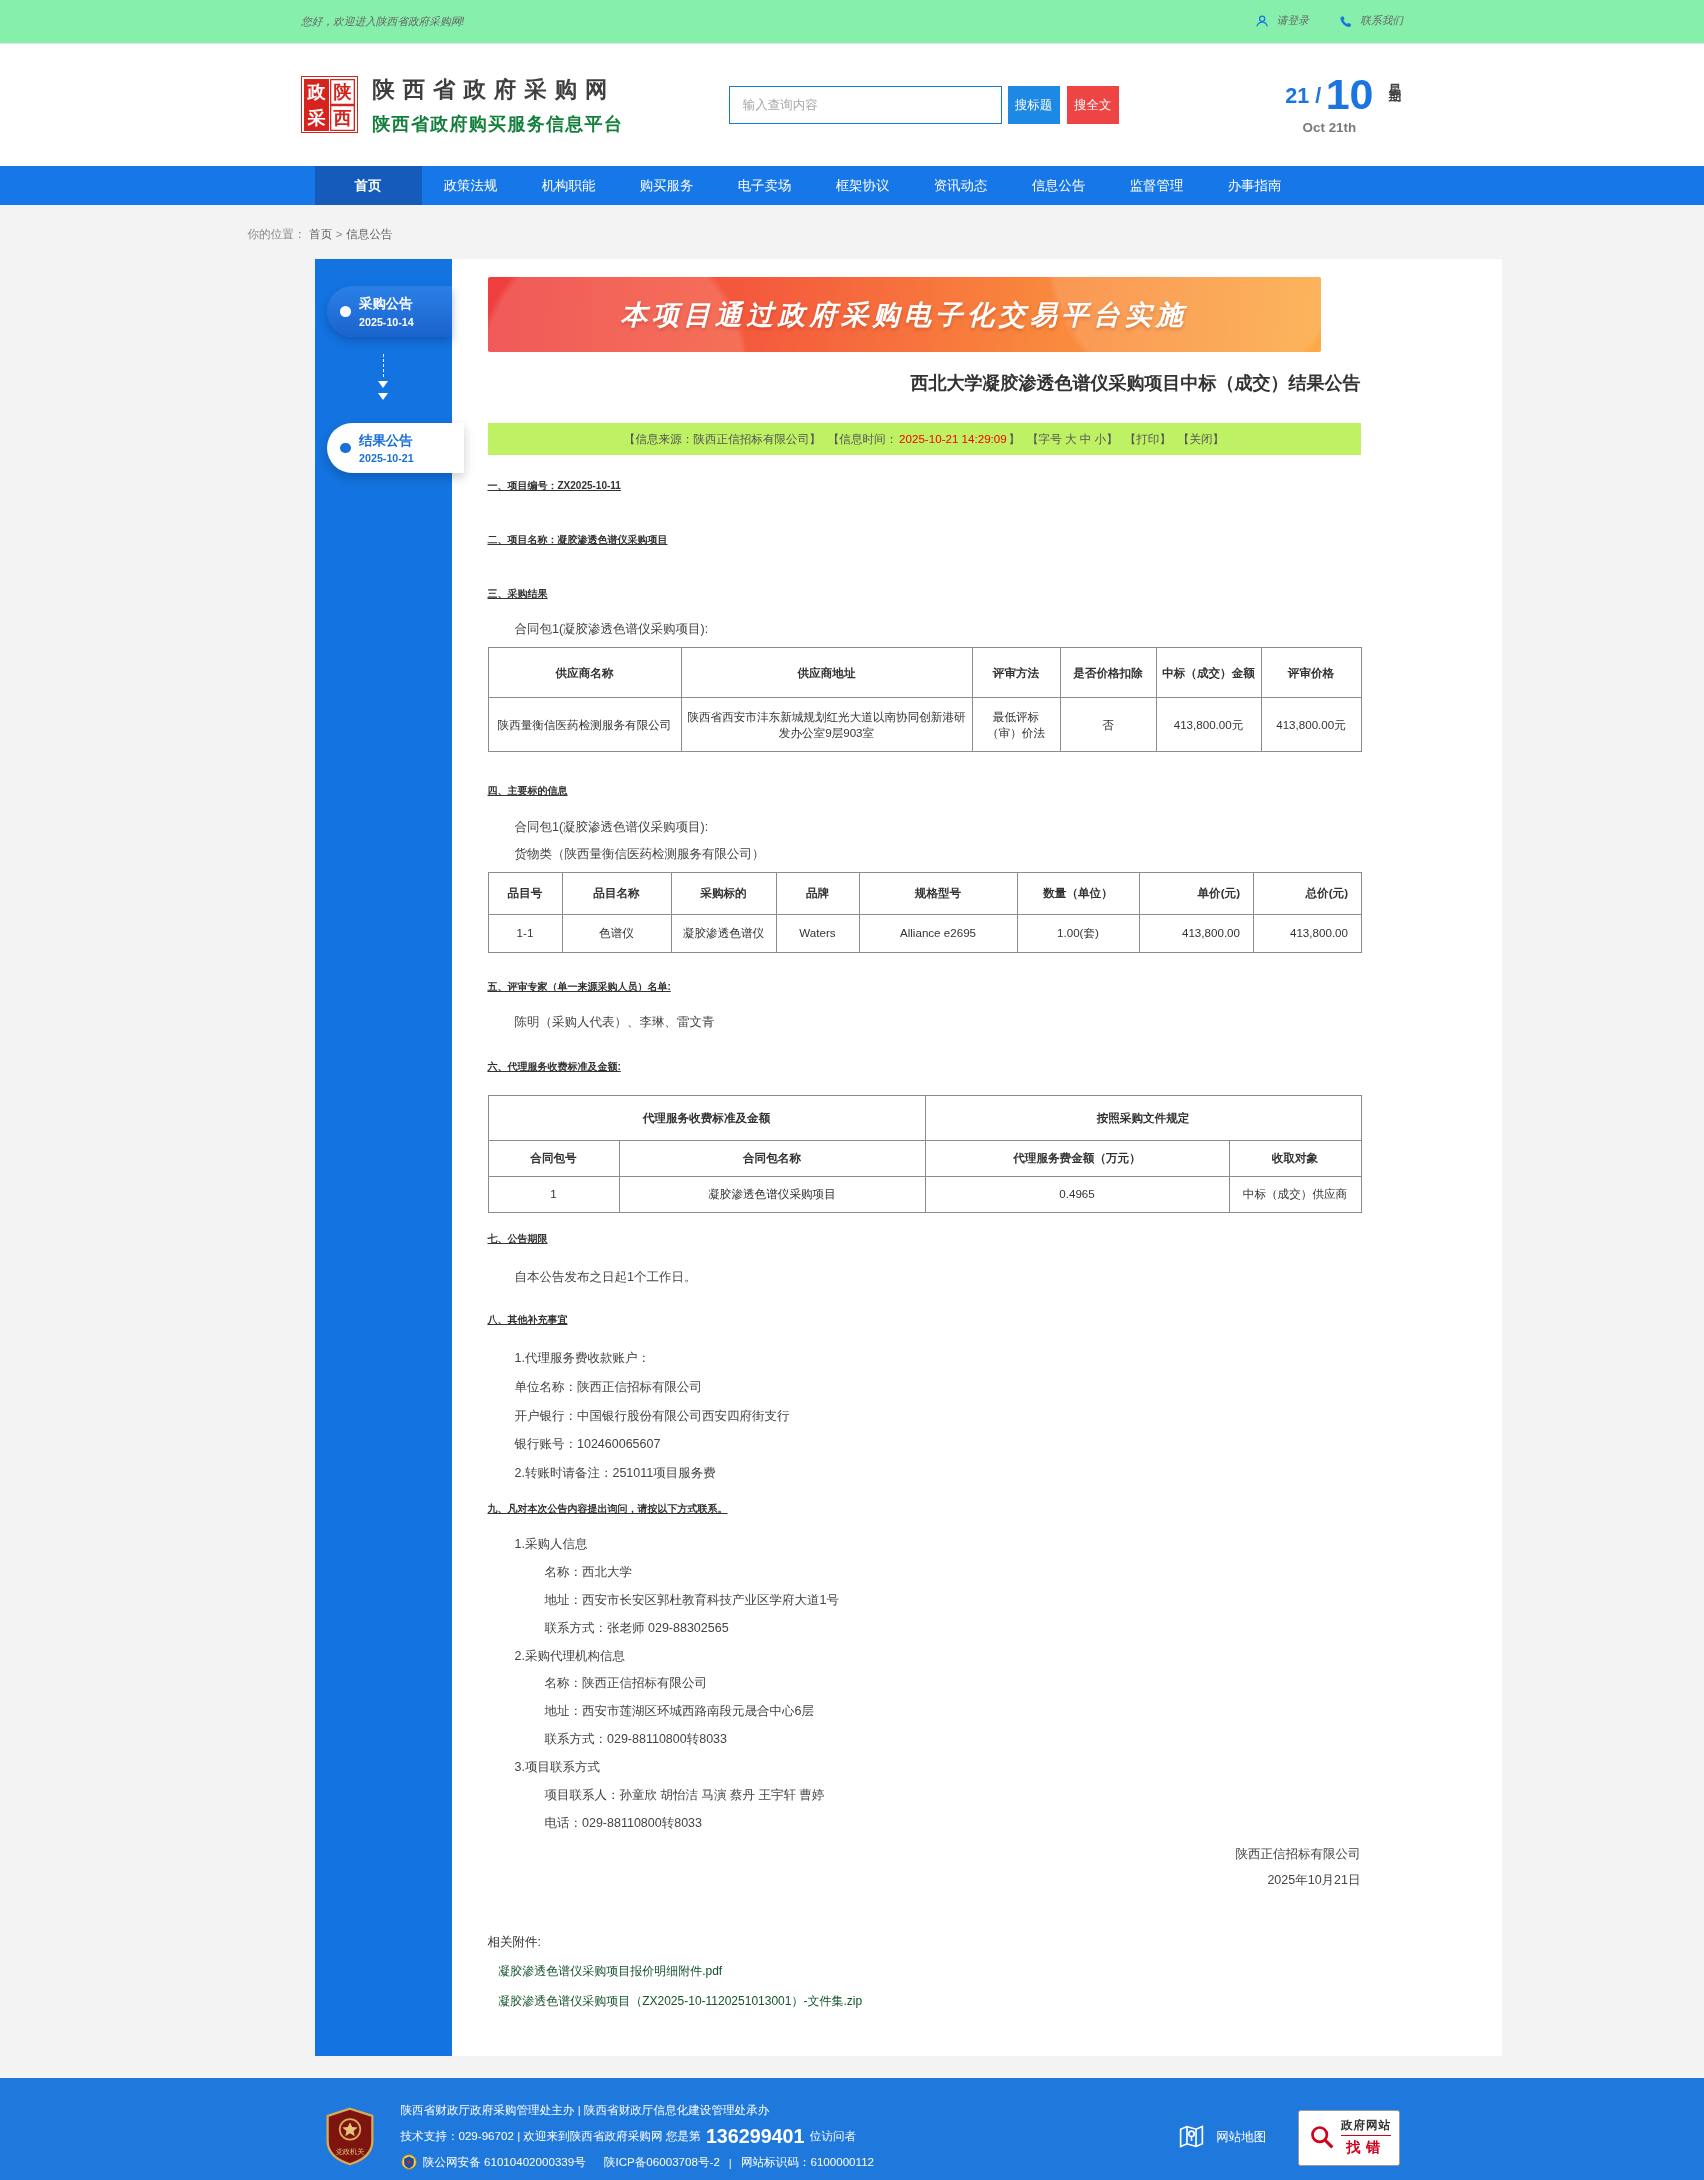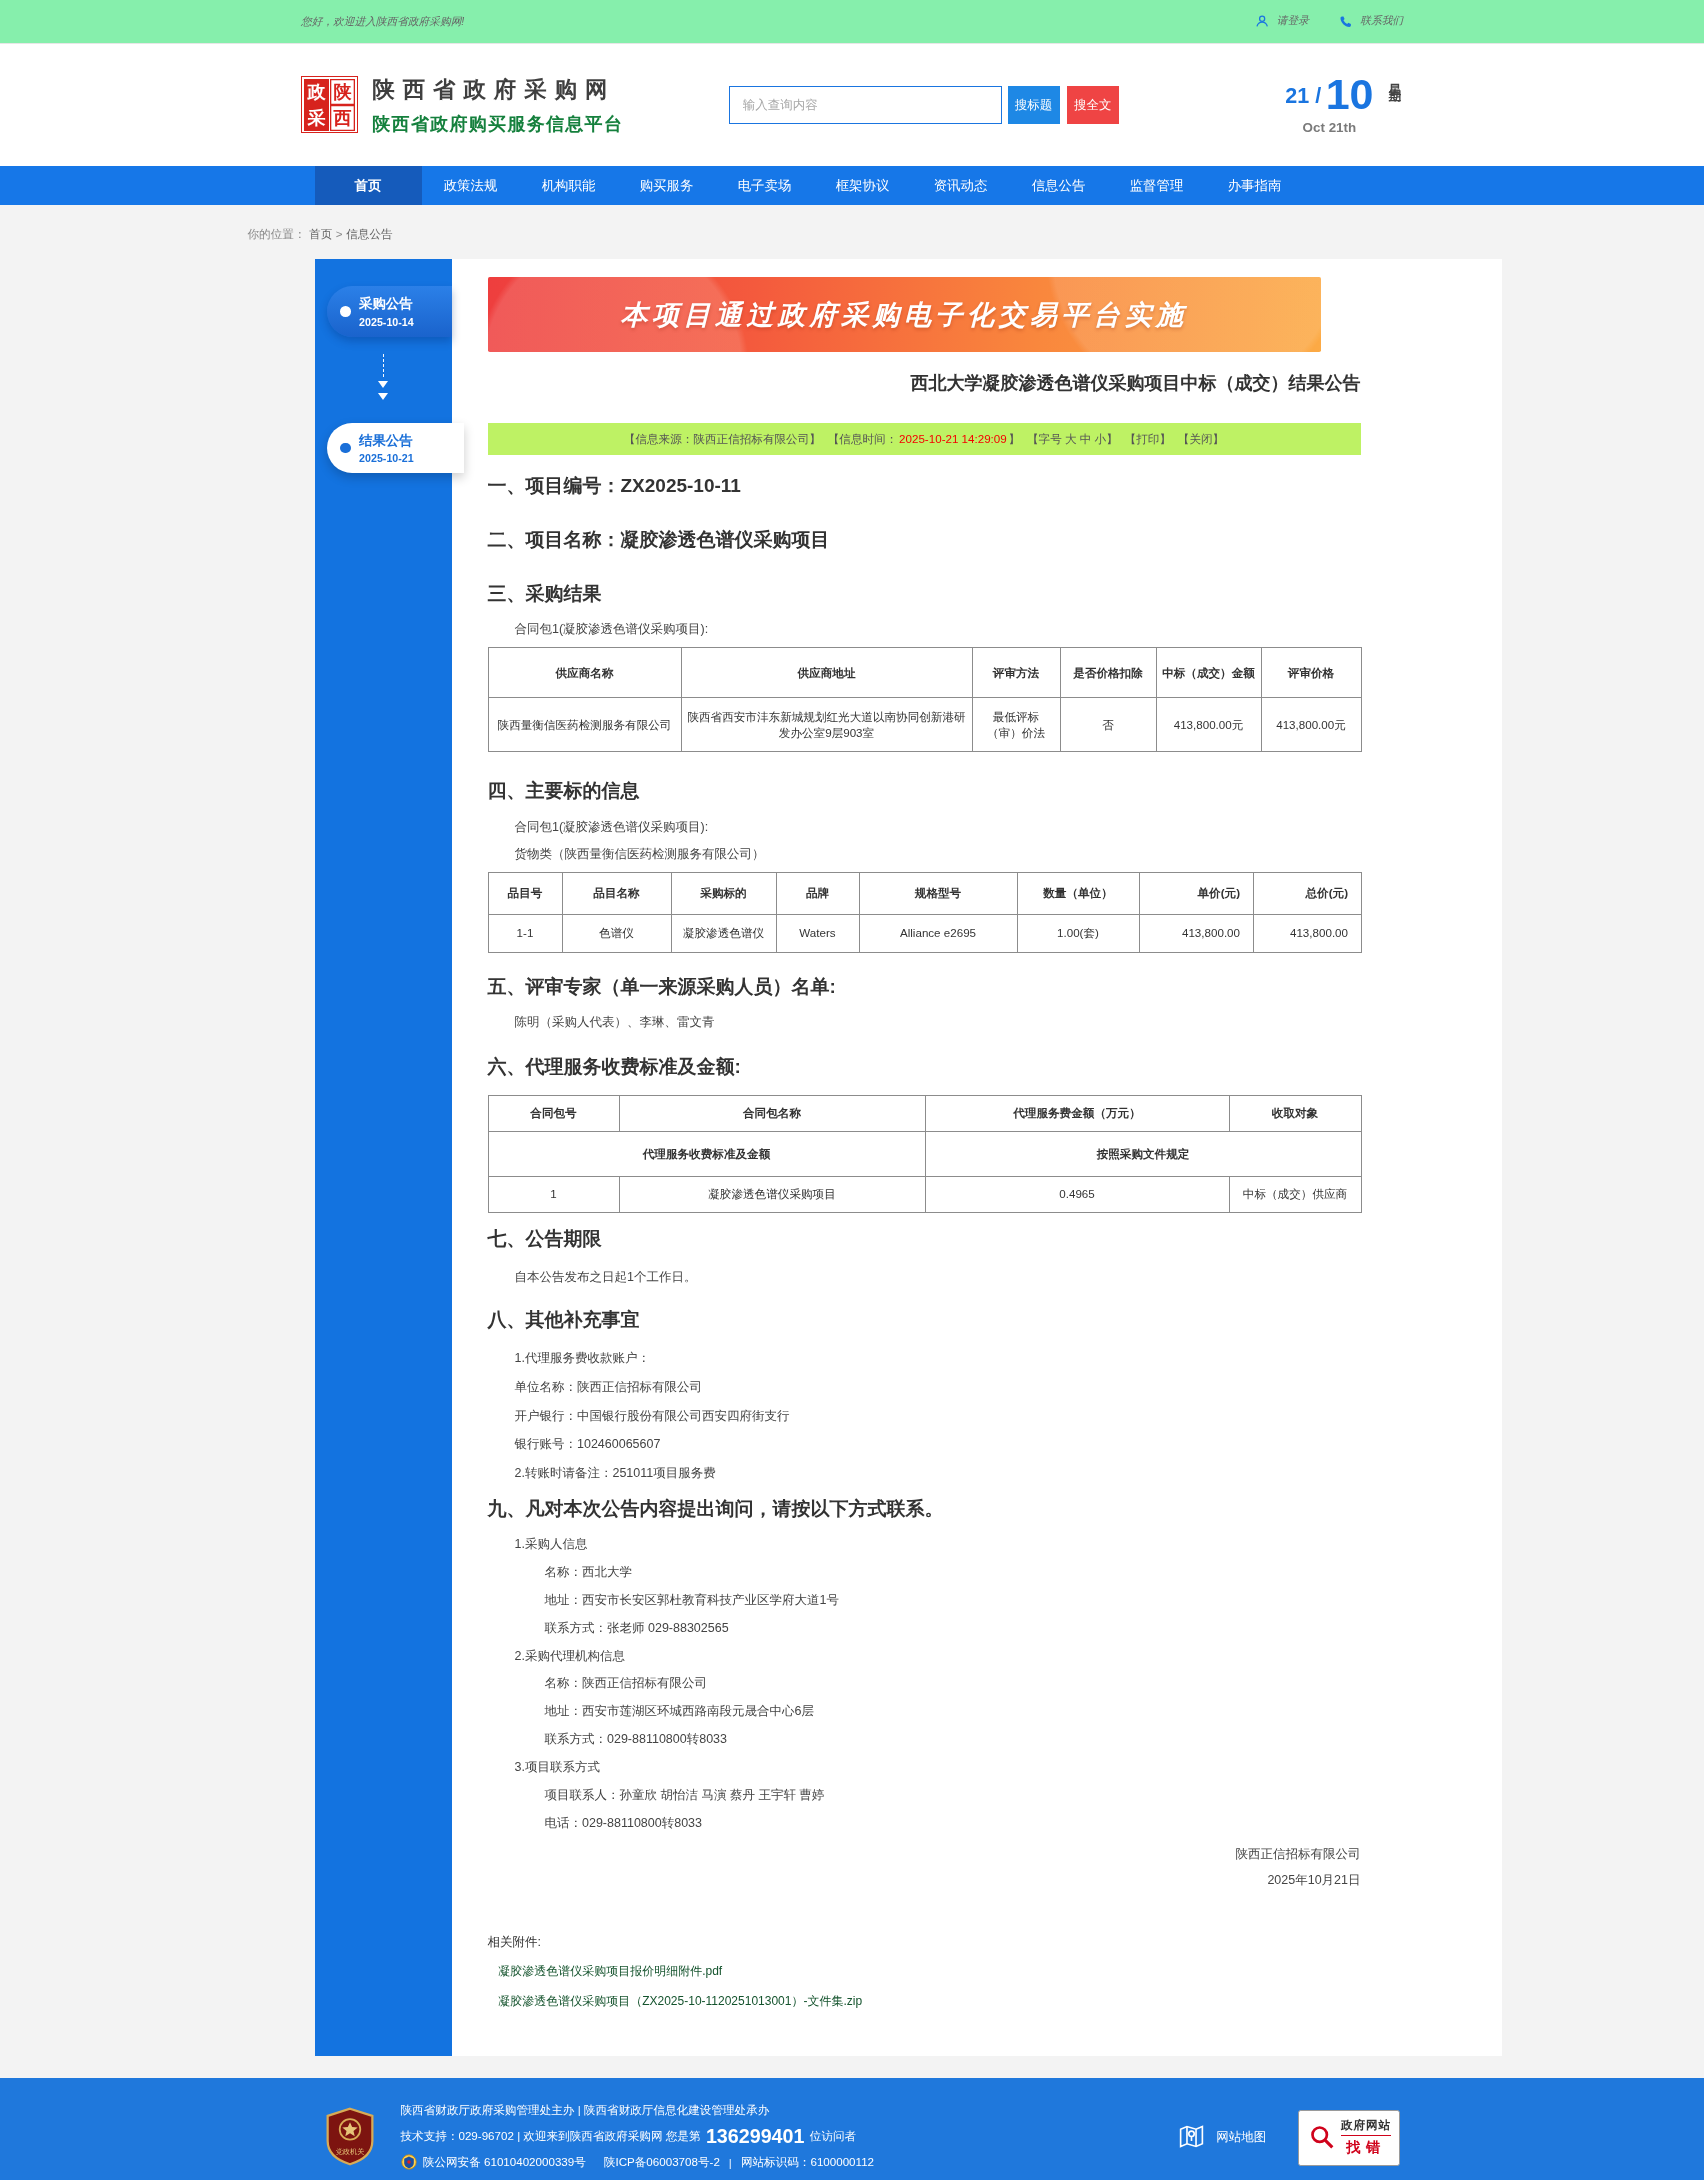--- a/index.html
+++ b/index.html
@@ -81,21 +81,21 @@
       radial-gradient(circle at 85% -30%, rgba(255,255,255,.12) 0 20%, transparent 21%),
       linear-gradient(95deg,#ee3e3e,#f45a3d 32%,#f9873d 66%,#fcaa45);
     display:flex; align-items:center; justify-content:center; }
   .banner span { color:#fff; font-size:27px; font-weight:bold; font-style:italic; letter-spacing:4.5px; text-shadow:0 1.8px 3.6px rgba(140,30,0,.3); white-space:nowrap; }
 
   .art-title { margin:19px 0 0; font-size:18px; font-weight:bold; color:#333; text-align:right; line-height:25px; }
   .meta { margin-top:27px; height:32px; line-height:32px; background:#bef264; text-align:center; font-size:11.6px; color:#555; white-space:nowrap; }
   .meta span { margin:0 1.8px; }
   .meta .red { color:#f50000; margin:0; }
 
-  .h { font-size:19px; font-weight:bold; color:#333; line-height:18px; }
+  .h { font-size:10px; font-weight:bold; color:#333; line-height:18px;text-decoration:underline; }
   .p { font-size:12.5px; color:#444; line-height:18px; padding-left:27px; }
   .p2 { padding-left:57px; }
 
   .mtA { margin-top:21.5px; }  
   .mtB { margin-top:36px; }  
   .mtC { margin-top:17px; }
   .mtE { margin-top:29.6px; }
   .mtF { margin-top:18px; }
   .mtG { margin-top:9px; }
   .mtH { margin-top:25px; }
@@ -349,28 +349,28 @@
 
         <table class="t3">
           <colgroup>
               <col style="width:131px">
               <col style="width:306px">
               <col style="width:304px">
               <col style="width:132px">
             </colgroup>
           <tbody>
               <tr>
+            <th class="mh" colspan="2">代理服务收费标准及金额</th>
+            <th class="mh" colspan="2">按照采购文件规定</th>
+          </tr>
+          <tr>
             <th>合同包号</th>
             <th>合同包名称</th>
             <th>代理服务费金额（万元）</th>
             <th>收取对象</th>
-          </tr>
-          <tr>
-            <th class="mh" colspan="2">代理服务收费标准及金额</th>
-            <th class="mh" colspan="2">按照采购文件规定</th>
           </tr>
           <tr>
             <td>1</td>
             <td>凝胶渗透色谱仪采购项目</td>
             <td>0.4965</td>
             <td>中标（成交）供应商</td>
           </tr>
         </tbody>
           </table>
 

